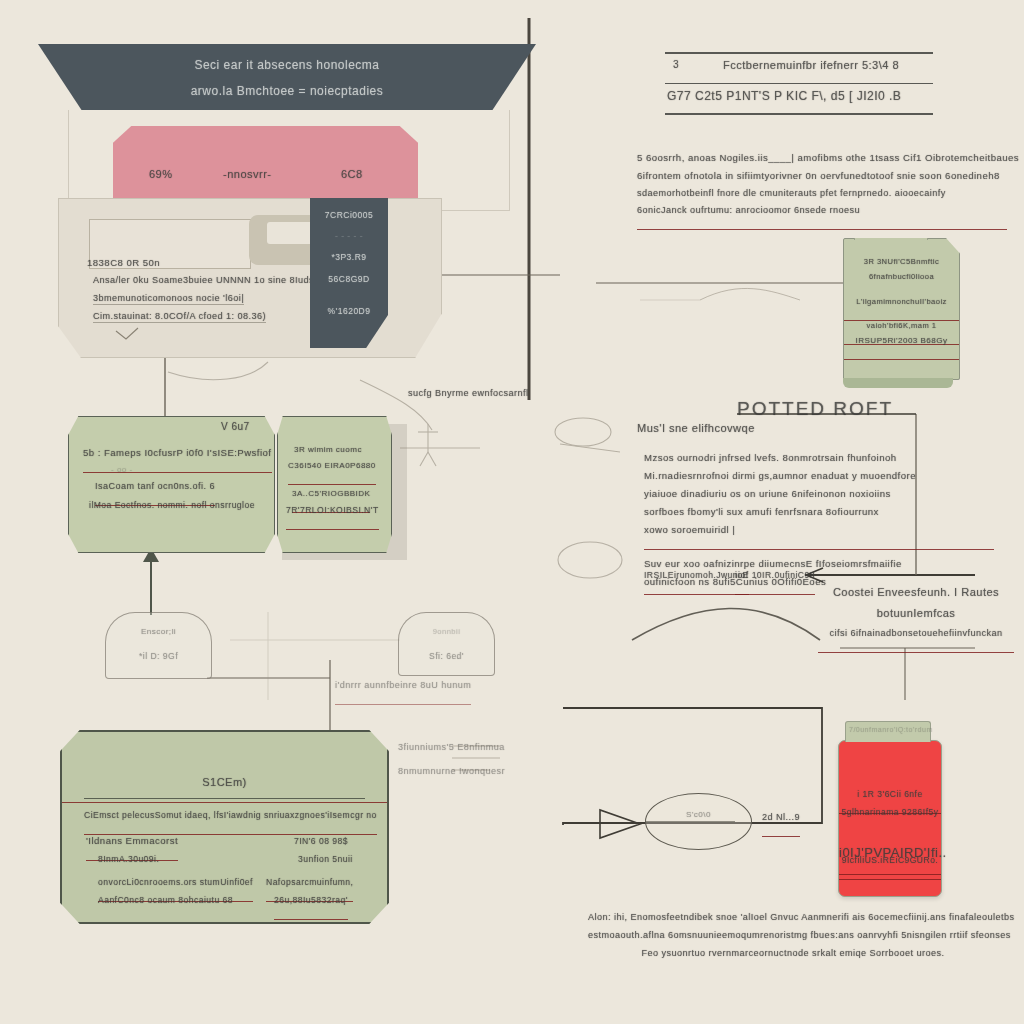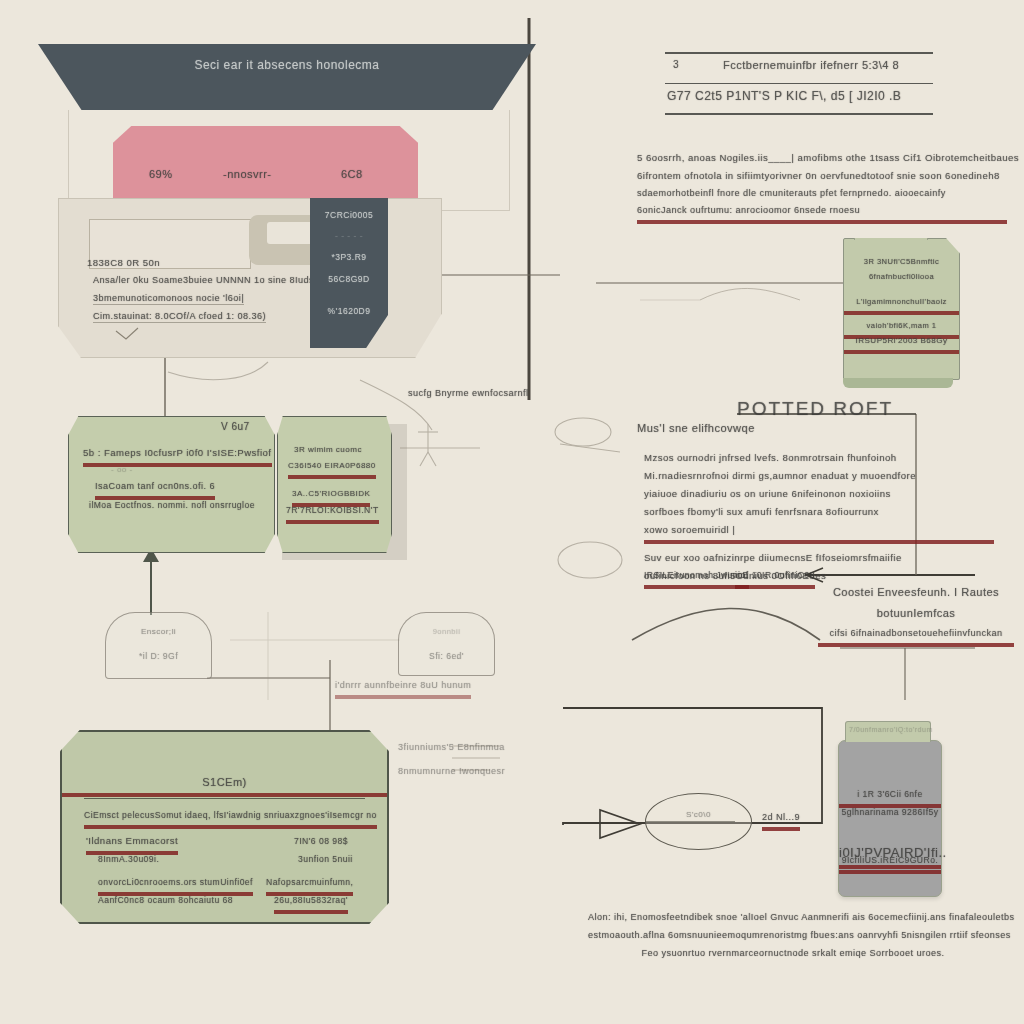--- a/index.html
+++ b/index.html
@@ -81,21 +81,21 @@
 
   
   .greenbox{
     position:absolute;background:#c4cdac;border:1.5px solid #5a6256;
     clip-path:polygon(5% 0,95% 0,100% 14%,100% 86%,95% 100%,5% 100%,0 86%,0 14%);
     box-shadow:0 2px 3px rgba(0,0,0,.13);
   }
   #g1{left:68px;top:416px;width:205px;height:135px;}
   #g2{left:277px;top:416px;width:113px;height:135px;}
   #g1 .row,#g2 .row{position:absolute;}
-  .uline{border-bottom:4px solid #7f1d1d;padding-bottom:5px;}
+  .uline{border-bottom:1px solid #7f1d1d;padding-bottom:14px;}
 
   
   #gshadow{
     position:absolute;left:282px;top:424px;width:125px;height:136px;
     background:rgba(150,148,136,.28);z-index:-1;
   }
 
   
   #gbottom{
     position:absolute;left:60px;top:730px;width:325px;height:190px;
@@ -117,21 +117,21 @@
   }
   #gright1 .row{position:absolute;width:100%;text-align:center;}
   #gright1 .tab{
     position:absolute;left:10px;top:-14px;width:72px;height:14px;
     background:#c2caab;border:1px solid #9aa18c;border-bottom:none;
   }
 
   
   #gright2{
     position:absolute;left:838px;top:740px;width:102px;height:155px;
-    background:#a3a3a3;border:1px solid #9aa18c;border-radius:7px;
+    background:#ef4444;border:1px solid #9aa18c;border-radius:7px;
     box-shadow:0 2px 4px rgba(0,0,0,.13);
   }
   #gright2 .row{position:absolute;width:100%;text-align:center;}
   #gright2 .tab{
     position:absolute;left:6px;top:-20px;width:84px;height:20px;
     background:#c2caab;border:1px solid #9aa18c;border-bottom:none;border-radius:3px 3px 0 0;
   }
   
   #gchip{
     position:absolute;left:843px;top:378px;width:110px;height:10px;
@@ -229,20 +229,21 @@
     </g>
     <g stroke="#9b9487" stroke-width=".9" fill="none" opacity=".35">
       <line x1="268" y1="612" x2="268" y2="700"></line>
       <line x1="230" y1="640" x2="400" y2="640"></line>
       <line x1="640" y1="300" x2="700" y2="300"></line>
     </g>
   </svg>
 
   <div id="header">
     <div class="hline tx light" style="top:14px;font-size:12px;">Seci ear it absecens honolecma</div>
+    <div class="hline tx light" style="top:40px;font-size:12px;">arwo.la Bmchtoee  =  noiecptadies</div>
   </div>
 
   <div id="mainpanel"></div>
 
   <div id="pink">
     <div class="pitem tx" style="left:36px;font-size:11px;">69%</div>
     <div class="pitem tx" style="left:110px;font-size:11px;">-nnosvrr-</div>
     <div class="pitem tx" style="left:228px;font-size:11px;">6C8</div>
   </div>
 

